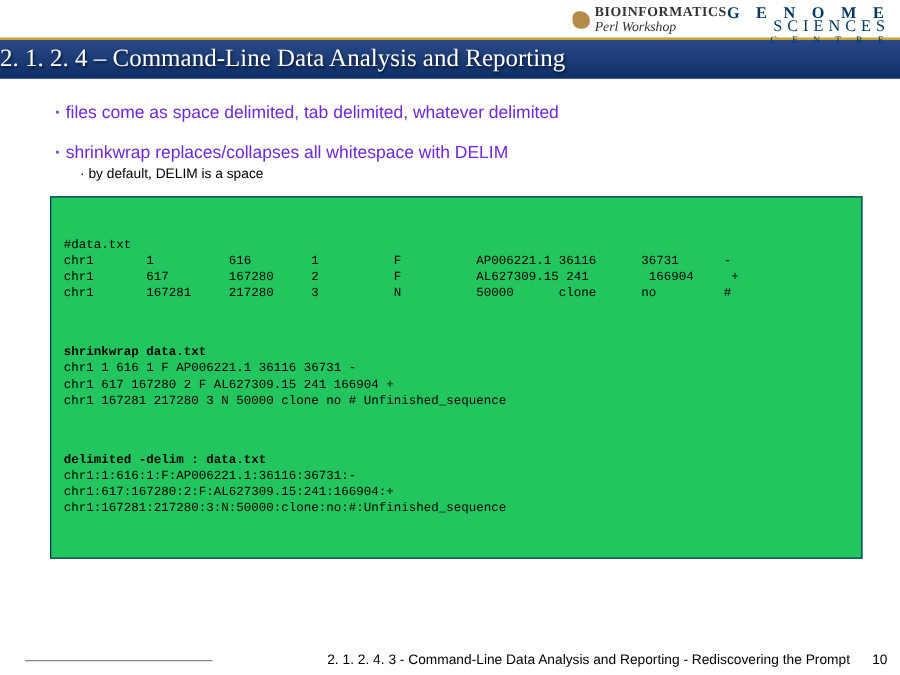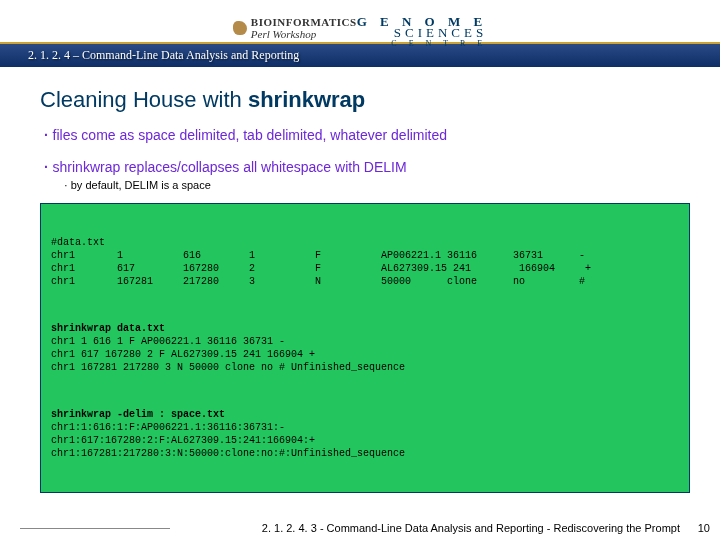--- a/index.html
+++ b/index.html
@@ -1,26 +1,26 @@
 <!DOCTYPE html>
 <html><head>
 <meta charset="utf-8">
 <style>
   html,body{margin:0;padding:0;width:720px;height:540px;font-family:Arial,Helvetica,sans-serif;background:#fff;color:#000;overflow:hidden}
-  .top-brand{display:flex;justify-content:center;align-items:flex-start;padding:16px 8px 0 8px;height:26px}
+  .top-brand{display:flex;justify-content:flex-end;align-items:flex-start;padding:4px 8px 0 8px;height:26px}
   .brand-left{display:flex;align-items:center;gap:4px;font-family:"Times New Roman",serif;font-size:11px;color:#333}
   .brand-left .bi{font-weight:bold;letter-spacing:.5px}
   .brand-left .pw{font-style:italic}
   .camel{width:14px;height:14px;background:#b58b4a;border-radius:40% 60% 50% 50%;display:inline-block}
   .brand-right{text-align:right;font-family:"Times New Roman",serif;color:#003a63;line-height:11px;font-size:9px}
   .brand-right .g{font-size:13px;letter-spacing:5px;font-weight:bold}
   .brand-right .s{font-size:13px;letter-spacing:4px}
   .brand-right .c{font-size:8px;letter-spacing:5px}
   .rule-gold{border:none;border-top:2px solid #cca233;margin:0}
-  .chapter-bar{background:linear-gradient(#2a4a86,#0d2e66);color:#fff;font-family:"Times New Roman",serif;font-size:12px;padding:4px 28px;text-shadow:1px 1px 2px rgba(0,0,0,.6)}
+  .chapter-bar{background:linear-gradient(#2a4a86,#0d2e66);color:#fff;font-family:"Times New Roman",serif;font-size:20px;padding:4px 0;text-shadow:1px 1px 2px rgba(0,0,0,.6)}
   .content{padding:14px 30px 0 40px}
   h1.title{font-family:Arial,sans-serif;font-weight:normal;font-size:22px;color:#003a63;margin:6px 0 14px 0}
   h1.title .kw{font-weight:bold}
   .bullet{font-size:14px;margin:4px 0 4px 4px;color:#6d28d9}
   .bullet::before{content:"· ";font-weight:bold}
   .subbullet{font-size:11px;margin:2px 0 2px 24px;color:#000}
   .subbullet::before{content:"· "}
   .codebox{border:1.5px solid #003a63;background:#22c55e;margin:12px 0 0 0;padding:6px 10px;font-family:"Courier New",monospace;font-size:10px;line-height:13px;white-space:pre;overflow:hidden}
   .codebox .blk{margin-bottom:8px}
   .codebox .hdr{font-weight:bold}
@@ -43,39 +43,36 @@
   <div class="brand-right">
     <div class="g">G E N O M E</div>
     <div class="s">SCIENCES</div>
     <div class="c">C E N T R E</div>
   </div>
 </div>
 <hr class="rule-gold">
 <div class="chapter-bar">2. 1. 2. 4 – Command-Line Data Analysis and Reporting</div>
 
 <div class="content">
-  <h1 class="title">
-    <span>Cleaning House with </span><span class="kw">shrinkwrap</span>
-  </h1>
 
   <div class="bullet">files come as space delimited, tab delimited, whatever delimited</div>
   <div style="height:8px"></div>
   <div class="bullet">shrinkwrap replaces/collapses all whitespace with DELIM</div>
   <div class="subbullet">by default, DELIM is a space</div>
 
   <div class="codebox">
     <div class="blk">#data.txt
 chr1       1          616        1          F          AP006221.1 36116      36731      -
 chr1       617        167280     2          F          AL627309.15 241        166904     +
 chr1       167281     217280     3          N          50000      clone      no         #</div>
     <div class="blk"><span class="hdr" style="font-weight: normal;"><span style="font-weight:bold">shrinkwrap data.txt</span>
 chr1 1 616 1 F AP006221.1 36116 36731 -
 chr1 617 167280 2 F AL627309.15 241 166904 +
 chr1 167281 217280 3 N 50000 clone no # Unfinished_sequence</span></div>
-    <div class="blk" style="margin-bottom:0"><span class="hdr" style="font-weight: normal;"><span style="font-weight:bold">shrinkwrap -delim : space.txt</span>
+    <div class="blk" style="margin-bottom:0"><span class="hdr" style="font-weight: normal;"><span style="font-weight:bold">delimited -delim : data.txt</span>
 chr1:1:616:1:F:AP006221.1:36116:36731:-
 chr1:617:167280:2:F:AL627309.15:241:166904:+
 chr1:167281:217280:3:N:50000:clone:no:#:Unfinished_sequence</span></div>
   </div>
 </div>
 
 <div class="footer">
   <div class="line"></div>
   <div class="txt">2. 1. 2. 4. 3 - Command-Line Data Analysis and Reporting - Rediscovering the Prompt</div>
   <div class="pg">10</div>

